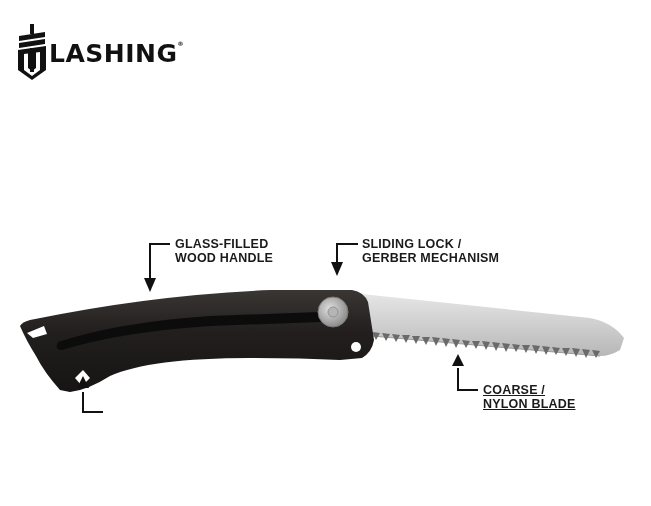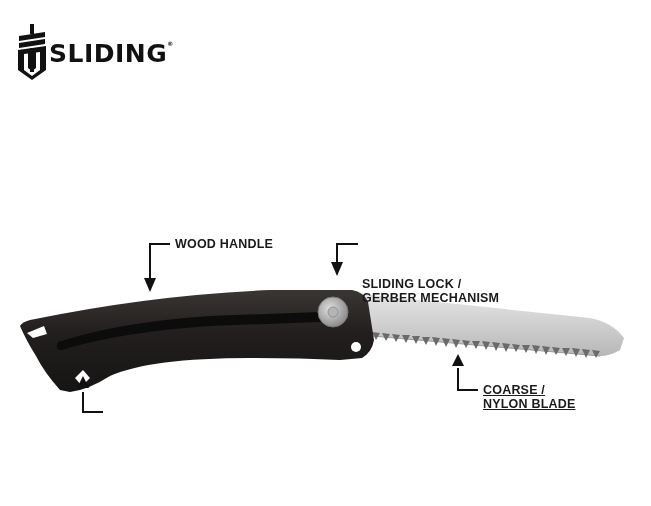--- a/index.html
+++ b/index.html
@@ -17,21 +17,21 @@
 
   <div class="logo">
     <svg width="30" height="58" viewBox="0 0 30 58">
       <rect x="13" y="0" width="4" height="10" fill="#111"></rect>
       <polygon points="2,12 28,8 28,13 2,17" fill="#111"></polygon>
       <polygon points="2,19 28,15 28,20 2,24" fill="#111"></polygon>
       <path d="M1,26 L29,22 L29,46 L15,56 L1,46 Z" fill="#111"></path>
       <path d="M7,30 L11,29.5 L11,44 L15,47 L19,44 L19,28.5 L23,28 L23,46 L15,52 L7,46 Z" fill="#fff"></path>
       <rect x="13" y="24" width="4" height="24" fill="#111"></rect>
     </svg>
-    <span class="logo-text"><span>SLIDING</span><span class="logo-reg">®</span></span>
+    <span class="logo-text"><span>LASHING</span><span class="logo-reg">®</span></span>
   </div>
 
   <svg class="art" width="651" height="506" viewBox="0 0 651 506">
     <defs>
       <linearGradient id="bladeGrad" x1="0" y1="0" x2="0" y2="1">
         <stop offset="0" stop-color="#e6e6e6"></stop>
         <stop offset="0.5" stop-color="#cfcfcf"></stop>
         <stop offset="1" stop-color="#b7b7b7"></stop>
       </linearGradient>
       <linearGradient id="handleGrad" x1="0" y1="0" x2="0" y2="1">
@@ -97,23 +97,24 @@
     </g>
     <g fill="#111">
       <polygon points="144,278 156,278 150,292"></polygon>
       <polygon points="331,262 343,262 337,276"></polygon>
       <polygon points="77,388 89,388 83,376"></polygon>
       <polygon points="452,366 464,366 458,354"></polygon>
     </g>
   </svg>
 
   <div class="callout" style="left:175px; top:237px;">
+    <div>GLASS-FILLED</div>
     <div>WOOD HANDLE</div>
   </div>
-  <div class="callout" style="left:362px; top:237px;margin-top:40px;">
+  <div class="callout" style="left:362px; top:237px;">
     <div>SLIDING LOCK /</div>
     <div>GERBER MECHANISM</div>
   </div>
   <div class="callout" style="left:483px; top:383px;text-decoration:underline;">
     <div>COARSE /</div>
     <div>NYLON BLADE</div>
   </div>
 
 </div>
 

